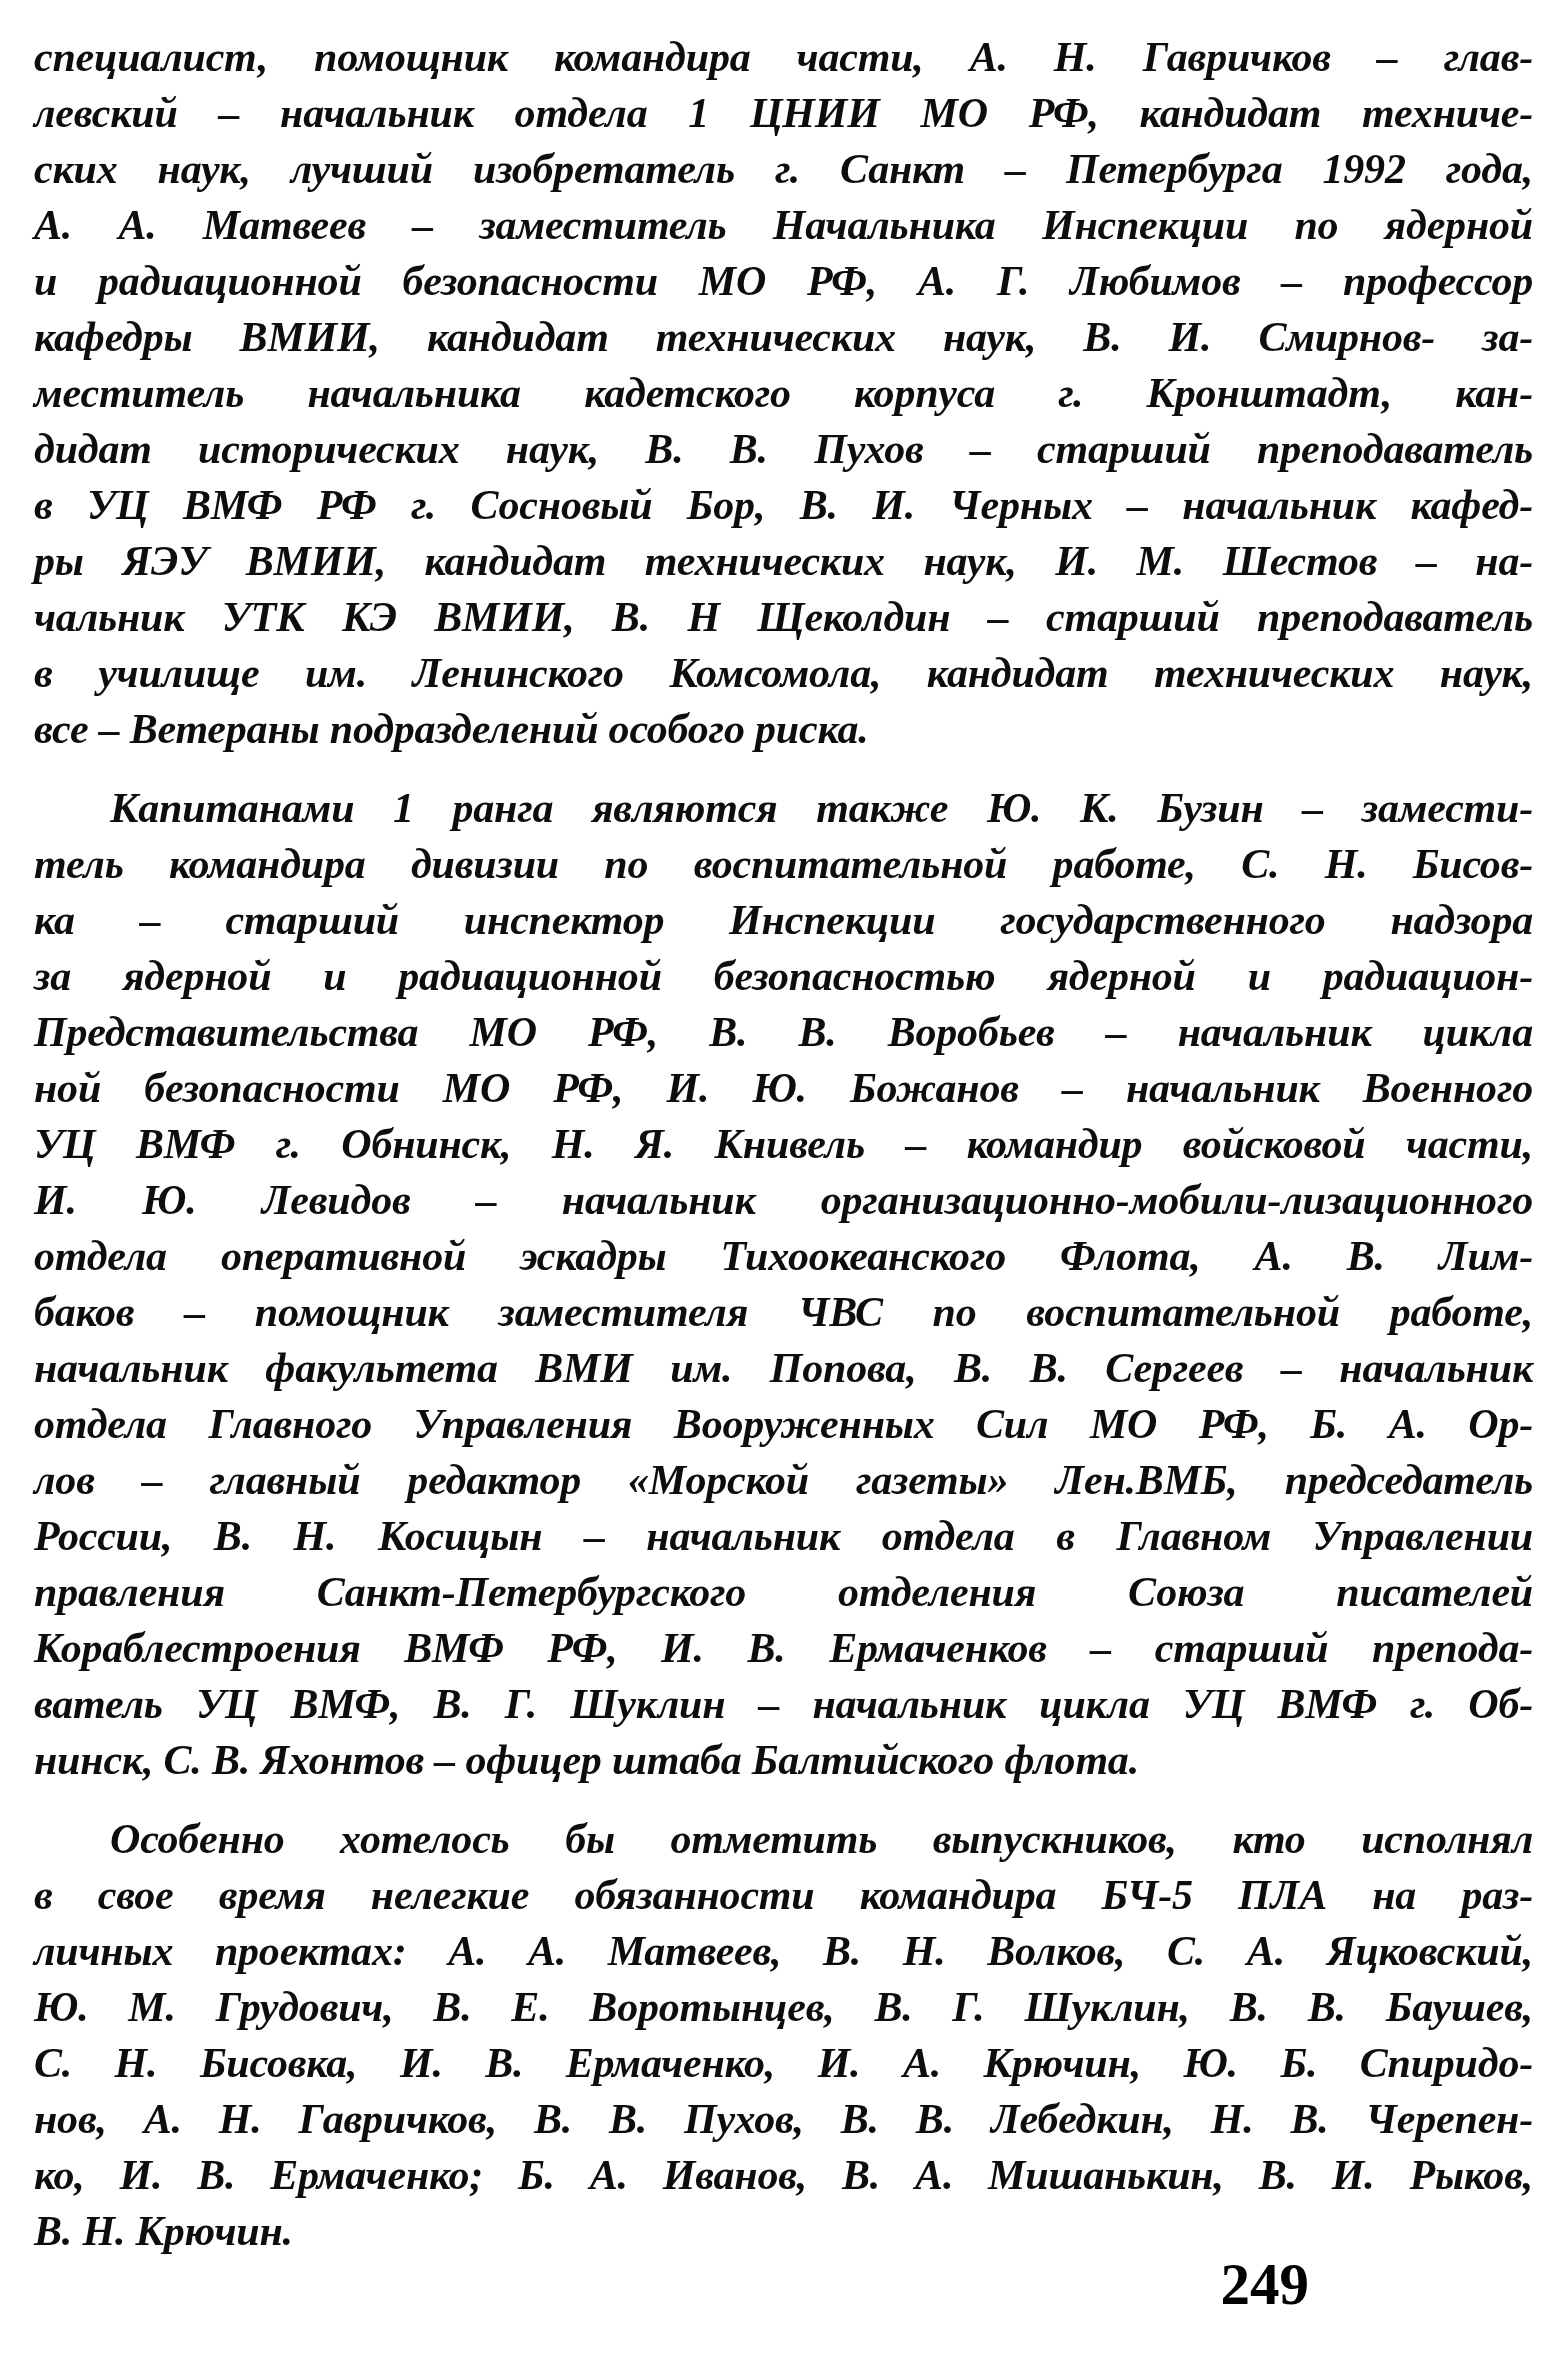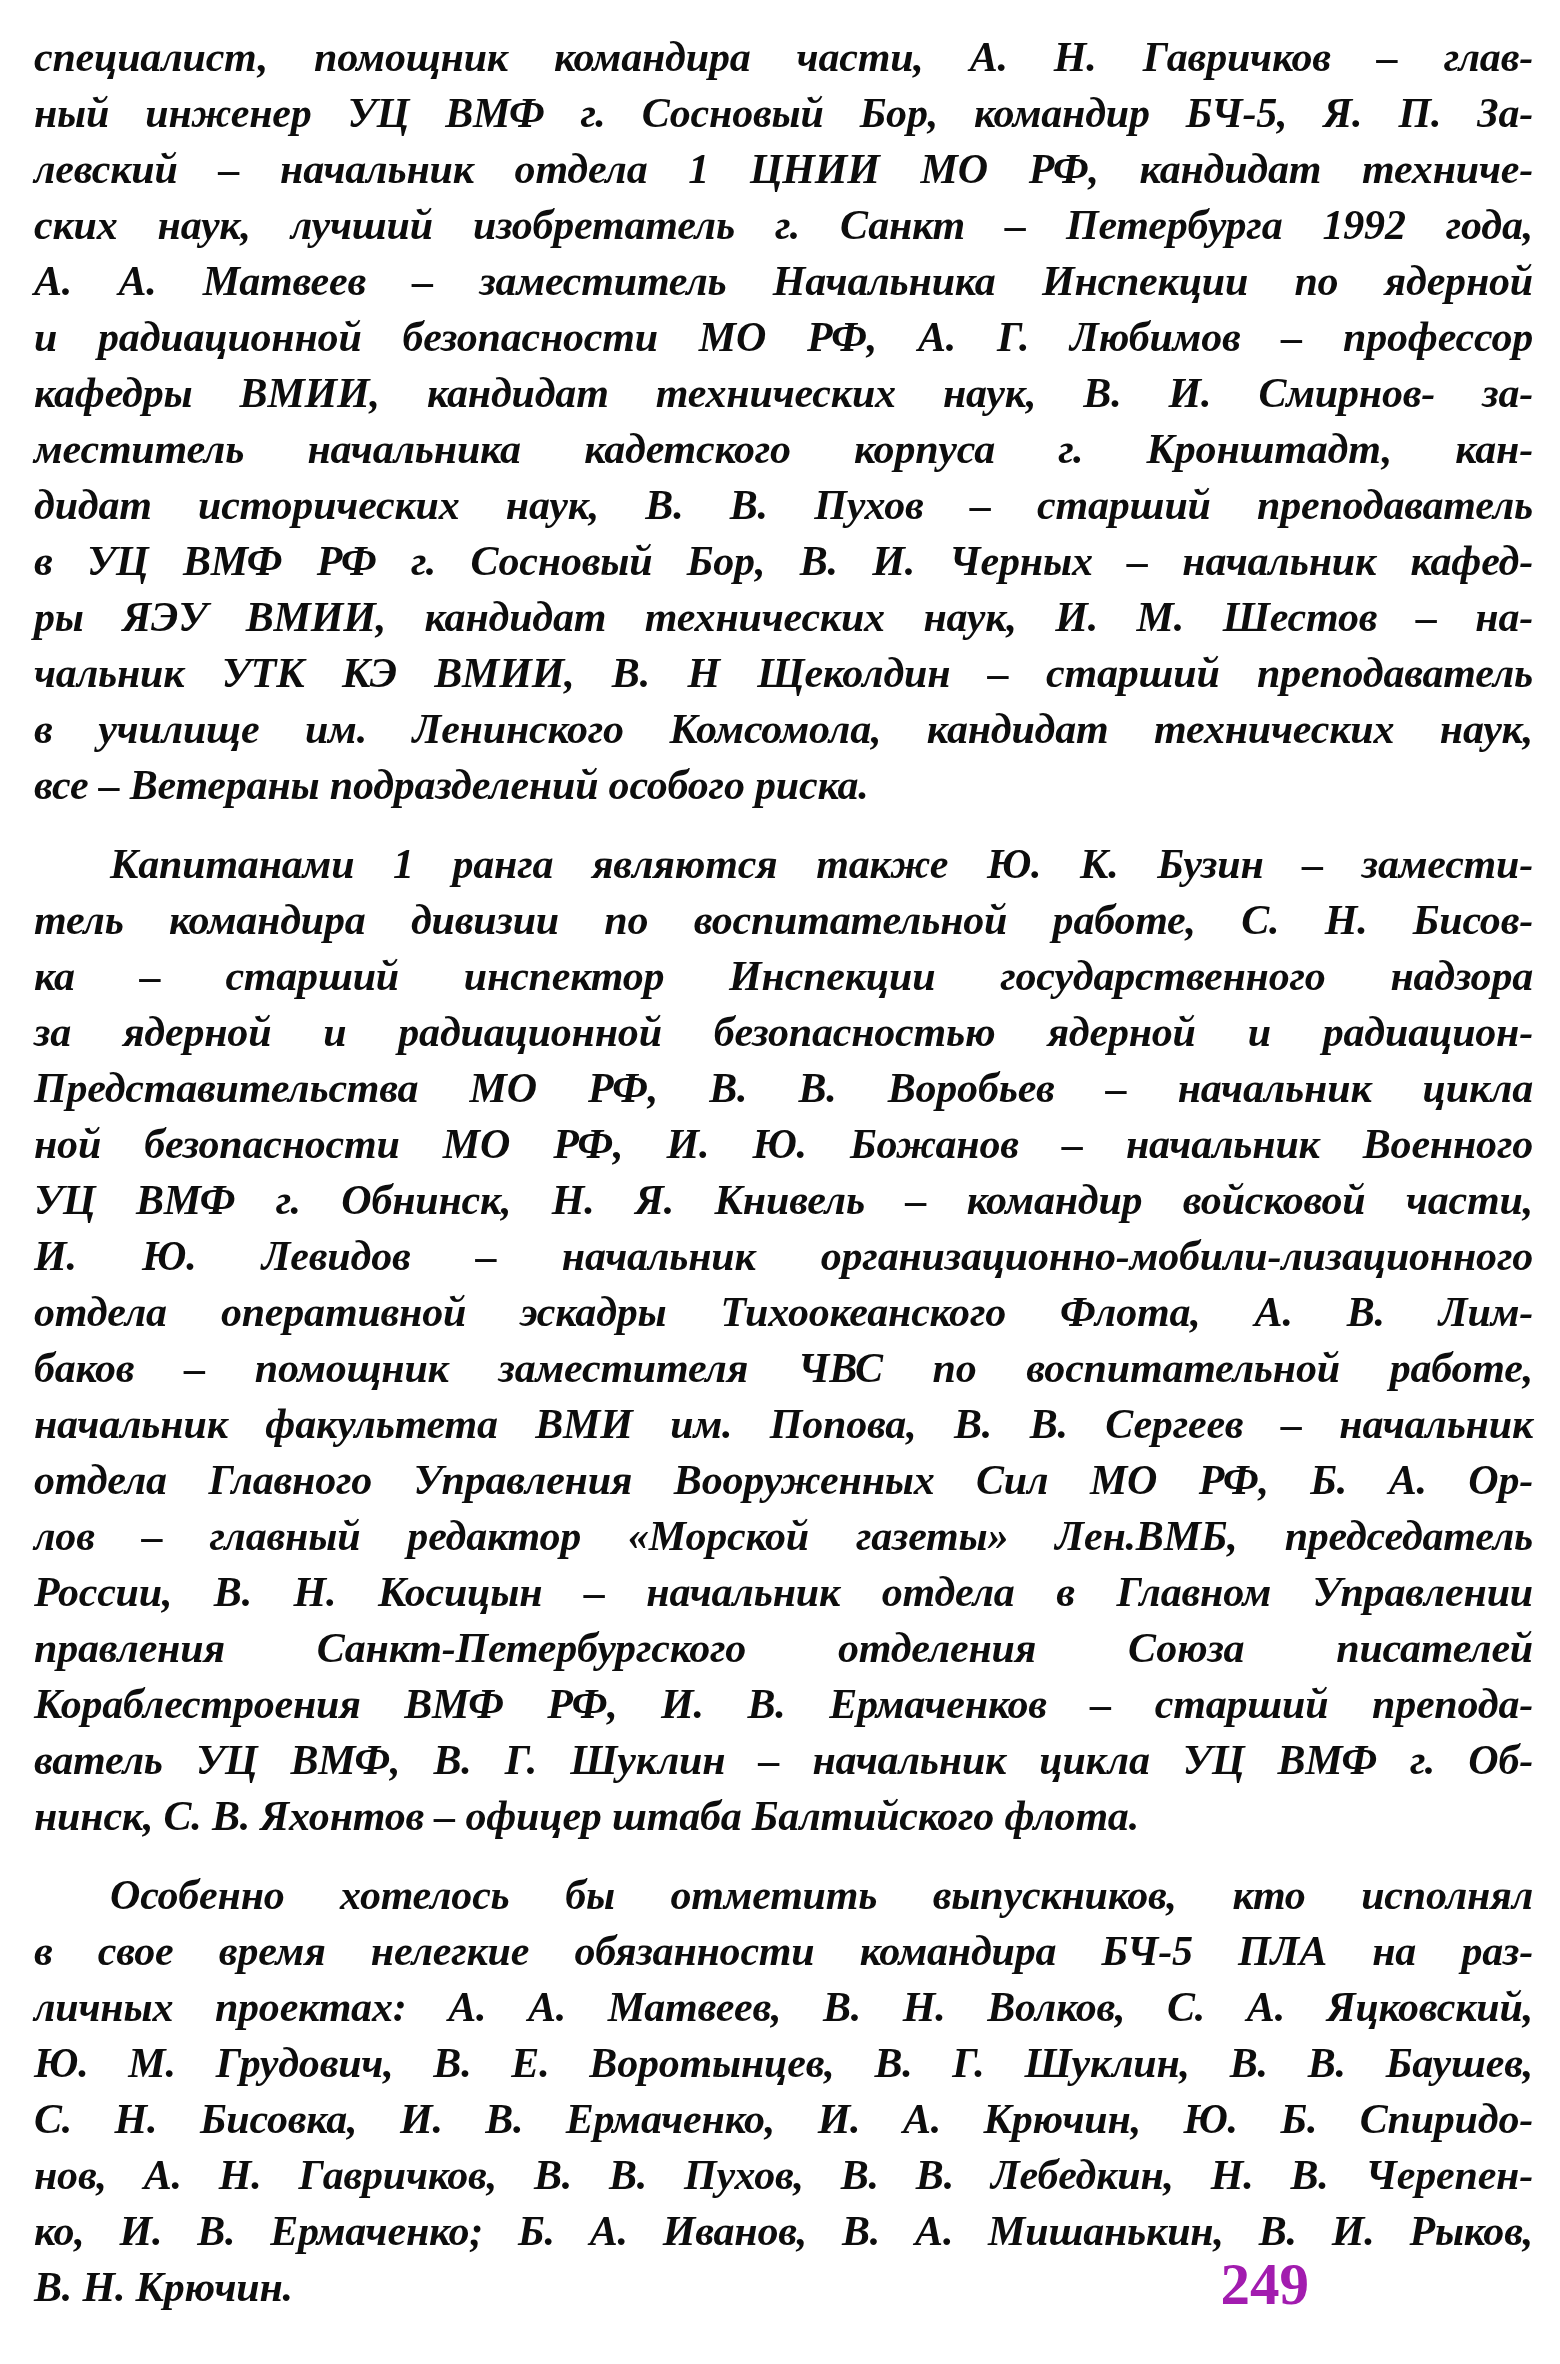--- a/index.html
+++ b/index.html
@@ -45,31 +45,30 @@
   }
   .page-number {
     position: absolute;
     right: 43px;
     bottom: 51px;
     font-family: "Liberation Serif", "DejaVu Serif", serif;
     font-style: normal;
     font-weight: 700;
     font-size: 59px;
     line-height: 1;
-    color: #a21caf;
+    color: #000000;
   }
 </style>
 </head>
 <body>
 
 <div class="page">
   <div class="text-block">
       <div class="paragraph">
         <div class="line">специалист, помощник командира части, А. Н. Гавричков – глав-</div>
-        <div class="line">ный инженер УЦ ВМФ г. Сосновый Бор, командир БЧ-5, Я. П. За-</div>
         <div class="line">левский – начальник отдела 1 ЦНИИ МО РФ, кандидат техниче-</div>
         <div class="line">ских наук, лучший изобретатель г. Санкт – Петербурга 1992 года,</div>
         <div class="line">А. А. Матвеев – заместитель Начальника Инспекции по ядерной</div>
         <div class="line">и радиационной безопасности МО РФ, А. Г. Любимов – профессор</div>
         <div class="line">кафедры ВМИИ, кандидат технических наук, В. И. Смирнов- за-</div>
         <div class="line">меститель начальника кадетского корпуса г. Кронштадт, кан-</div>
         <div class="line">дидат исторических наук, В. В. Пухов – старший преподаватель</div>
         <div class="line">в УЦ ВМФ РФ г. Сосновый Бор, В. И. Черных – начальник кафед-</div>
         <div class="line">ры ЯЭУ ВМИИ, кандидат технических наук, И. М. Шестов – на-</div>
         <div class="line">чальник УТК КЭ ВМИИ, В. Н Щеколдин – старший преподаватель</div>

